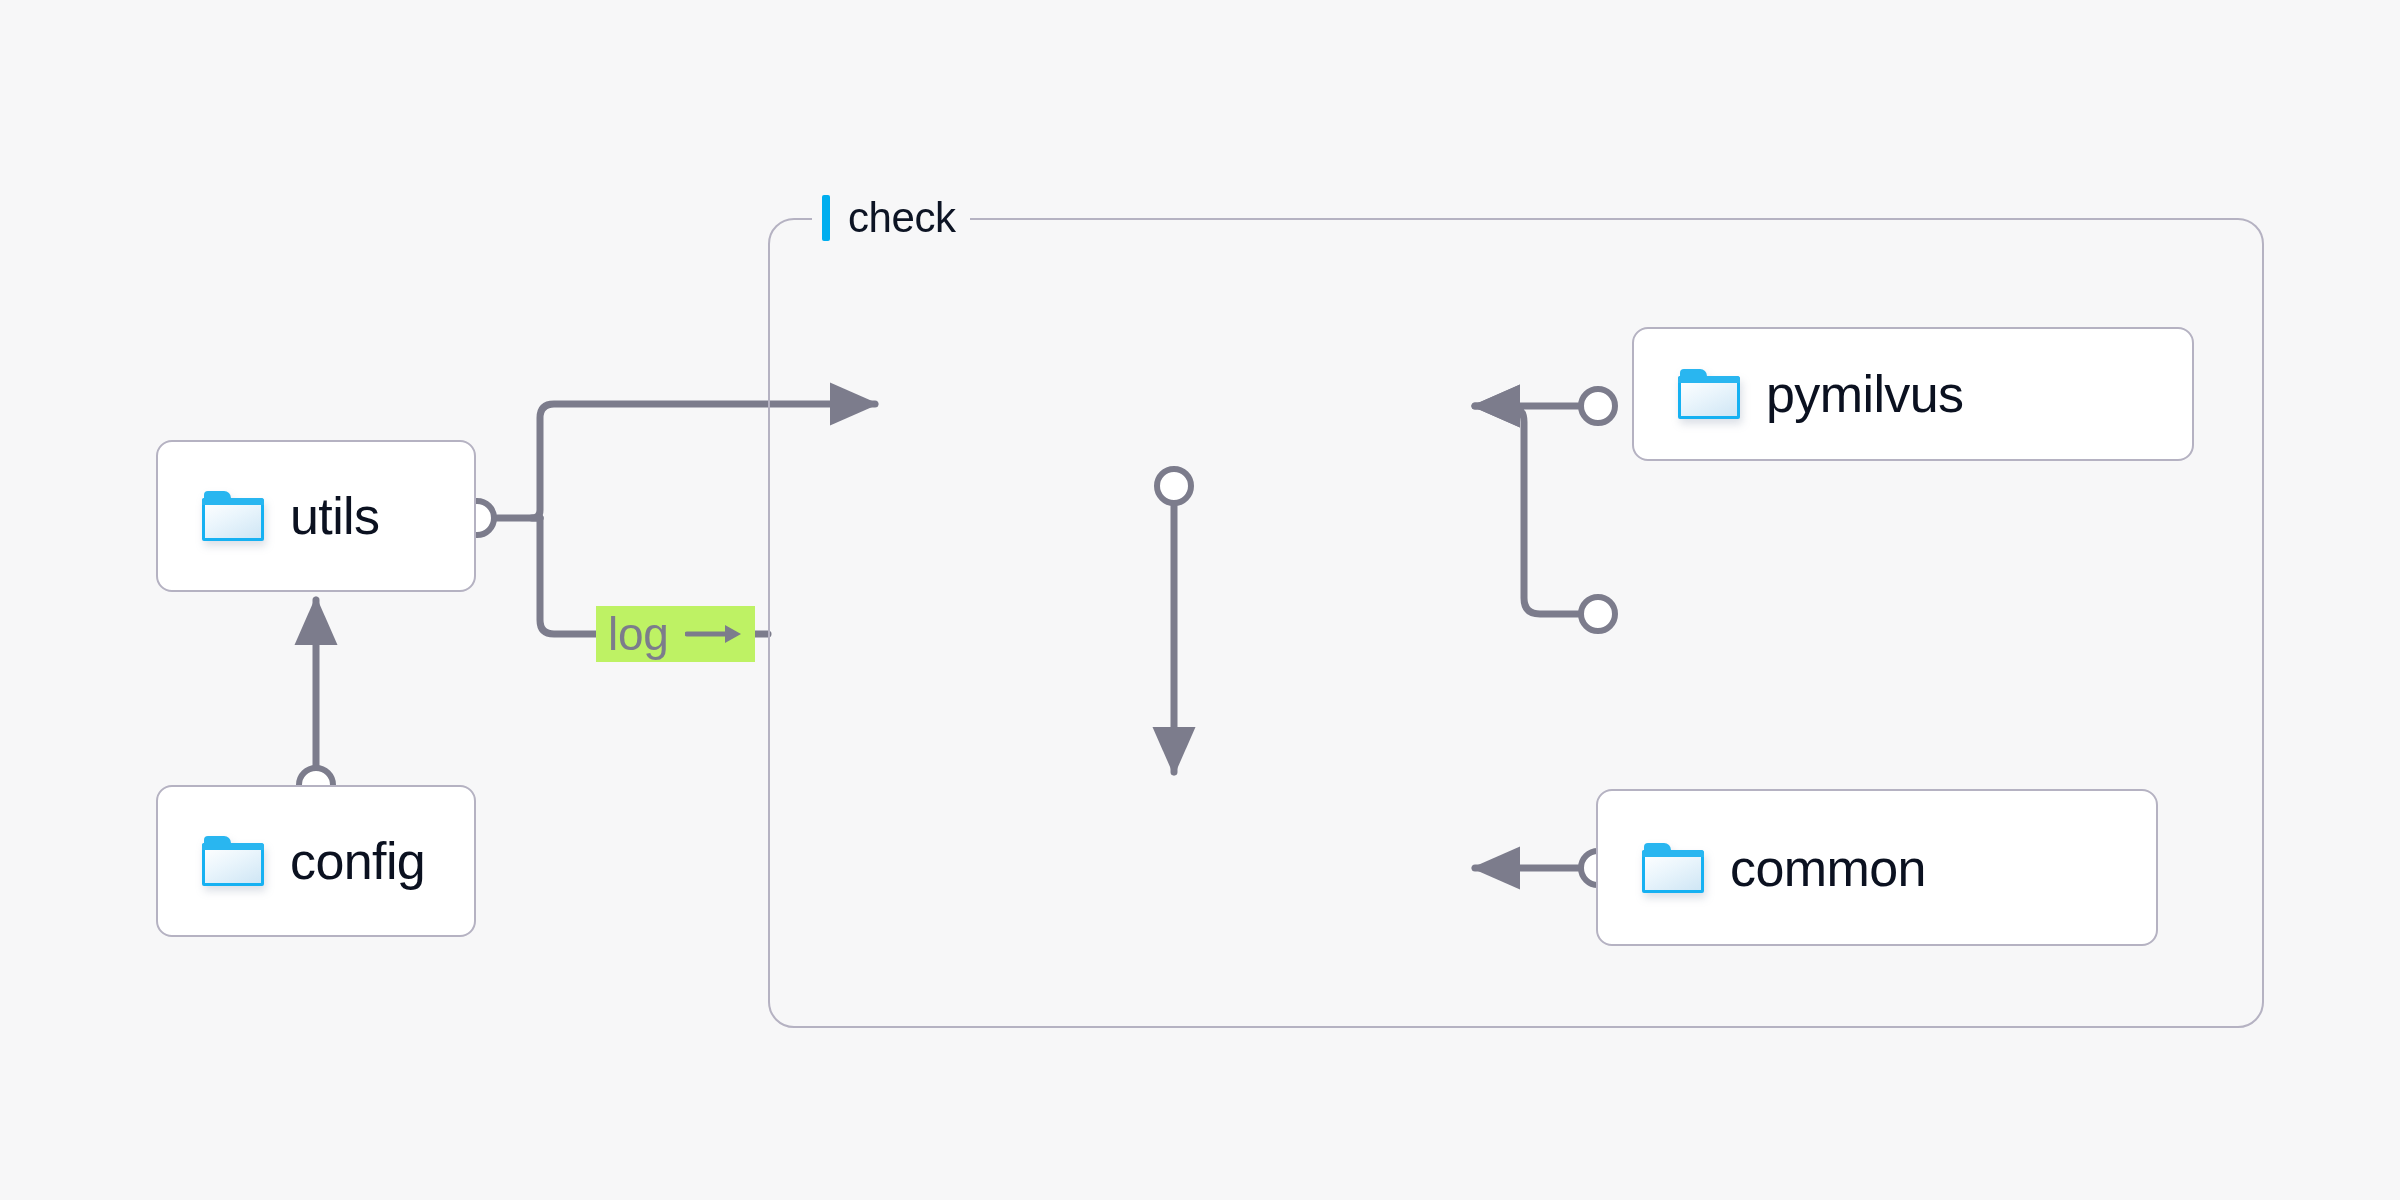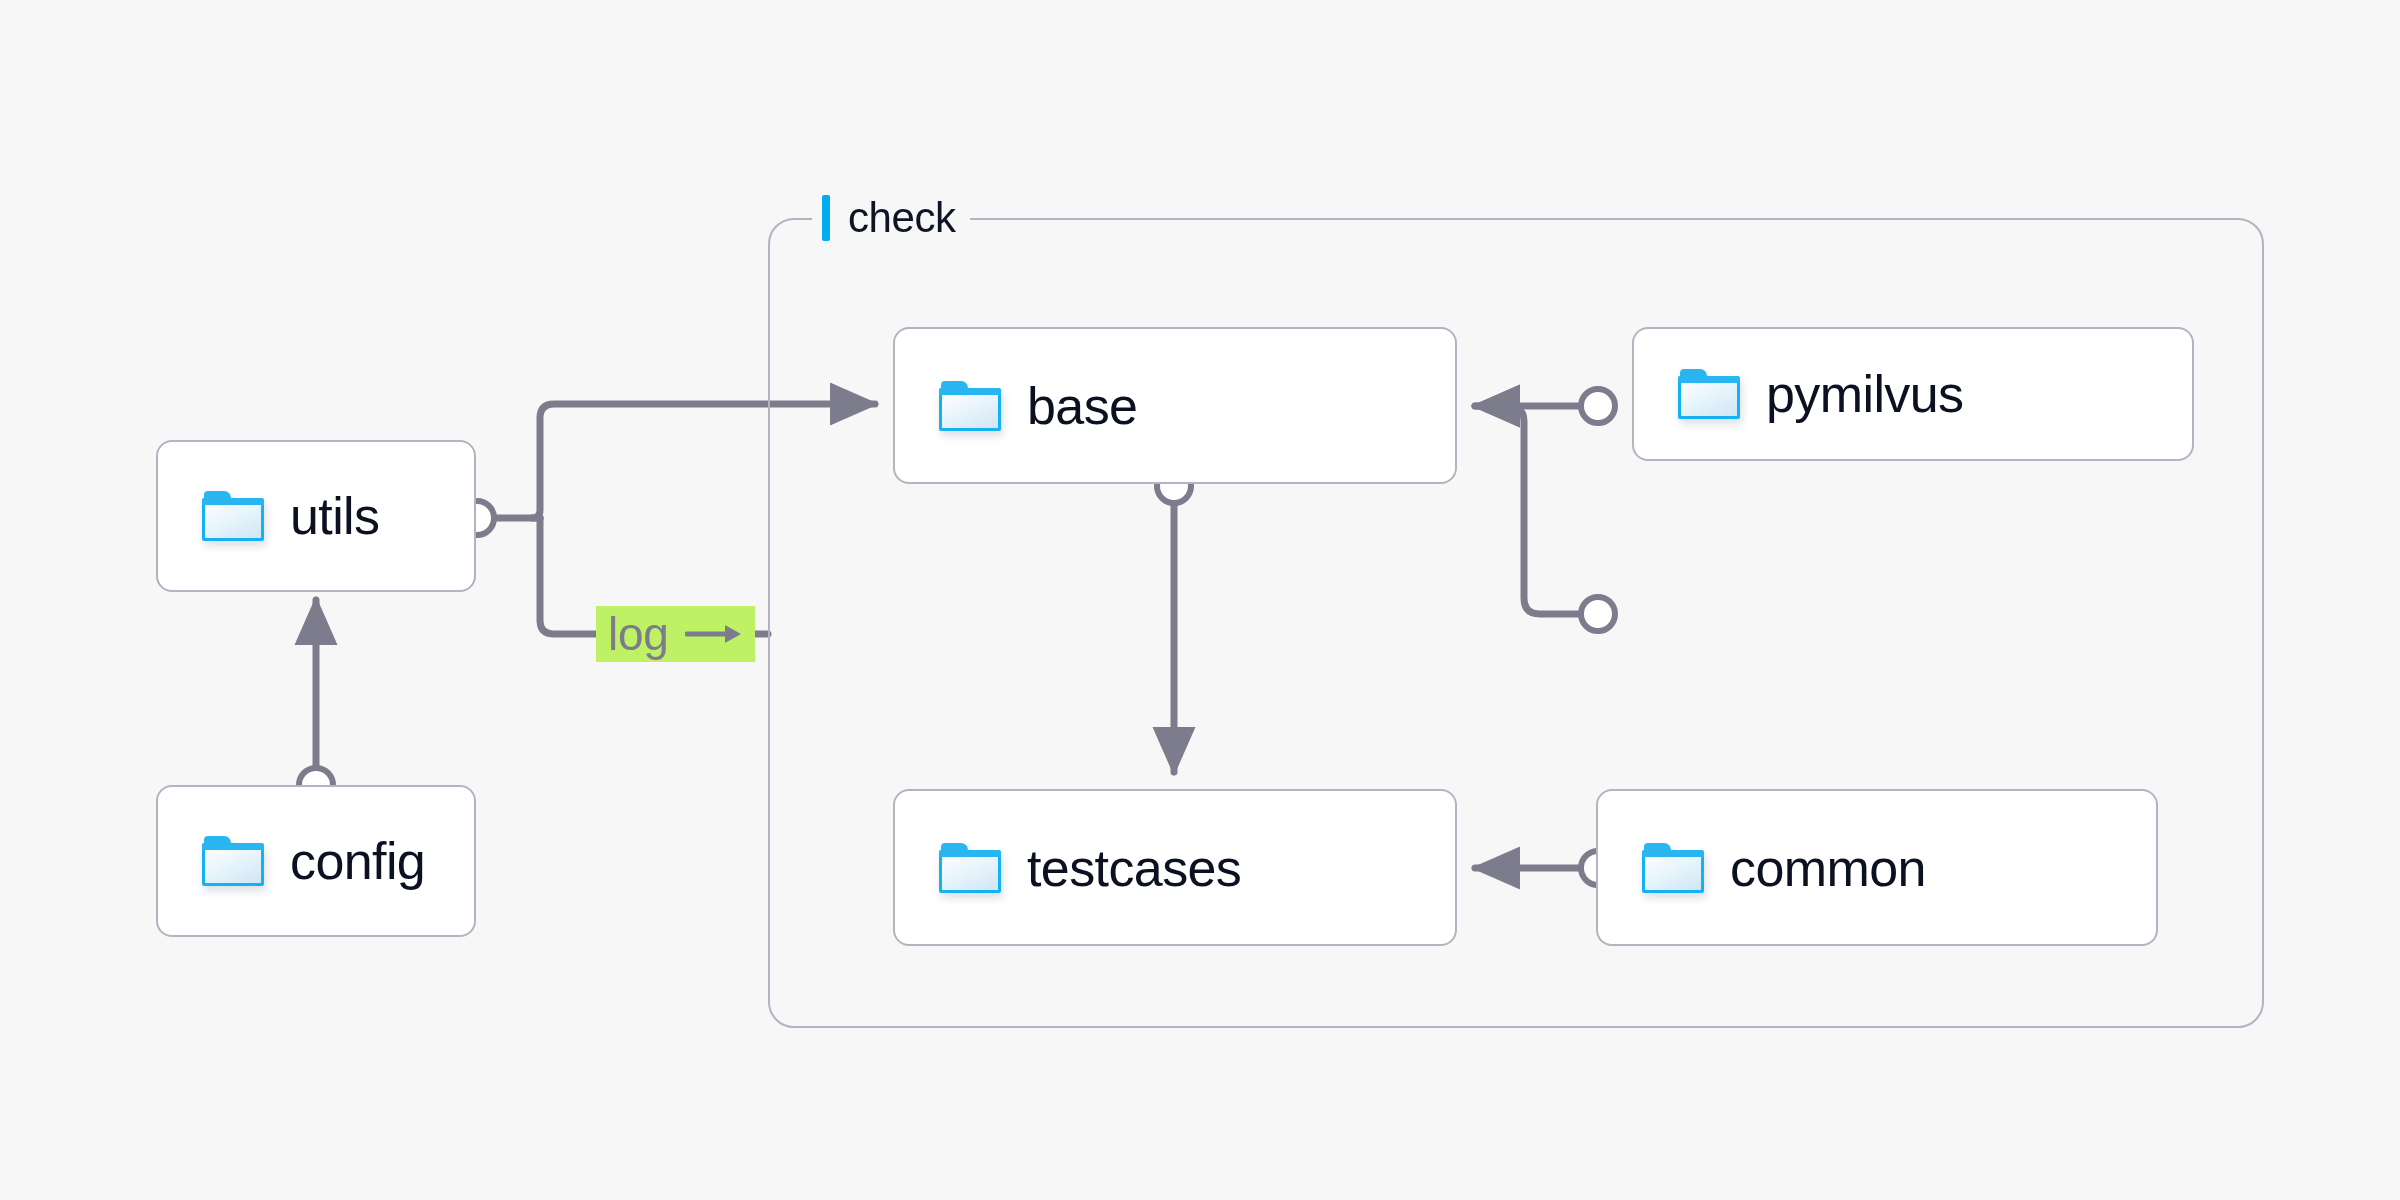--- a/index.html
+++ b/index.html
@@ -192,37 +192,21 @@
 
   <div class="node" style="left:156px; top:785px; width:320px; height:152px;">
     <span class="folder-icon">
       <span class="tab"></span>
         <span class="body"></span>
         <span class="lip"></span>
     </span>
     <span class="node-label">config</span>
   </div>
 
-  <div class="node" style="left:893px; top:327px; width:564px; height:157px;">
-    <span class="folder-icon">
-      <span class="tab"></span>
-        <span class="body"></span>
-        <span class="lip"></span>
-    </span>
-    <span class="node-label">base</span>
-  </div>
-
-  <div class="node" style="left:893px; top:789px; width:564px; height:157px;">
-    <span class="folder-icon">
-      <span class="tab"></span>
-        <span class="body"></span>
-        <span class="lip"></span>
-    </span>
-    <span class="node-label">testcases</span>
-  </div>
+
 
   <div class="node" style="left:1632px; top:327px; width:562px; height:134px;">
     <span class="folder-icon">
       <span class="tab"></span>
         <span class="body"></span>
         <span class="lip"></span>
     </span>
     <span class="node-label">pymilvus</span>
   </div>
 

